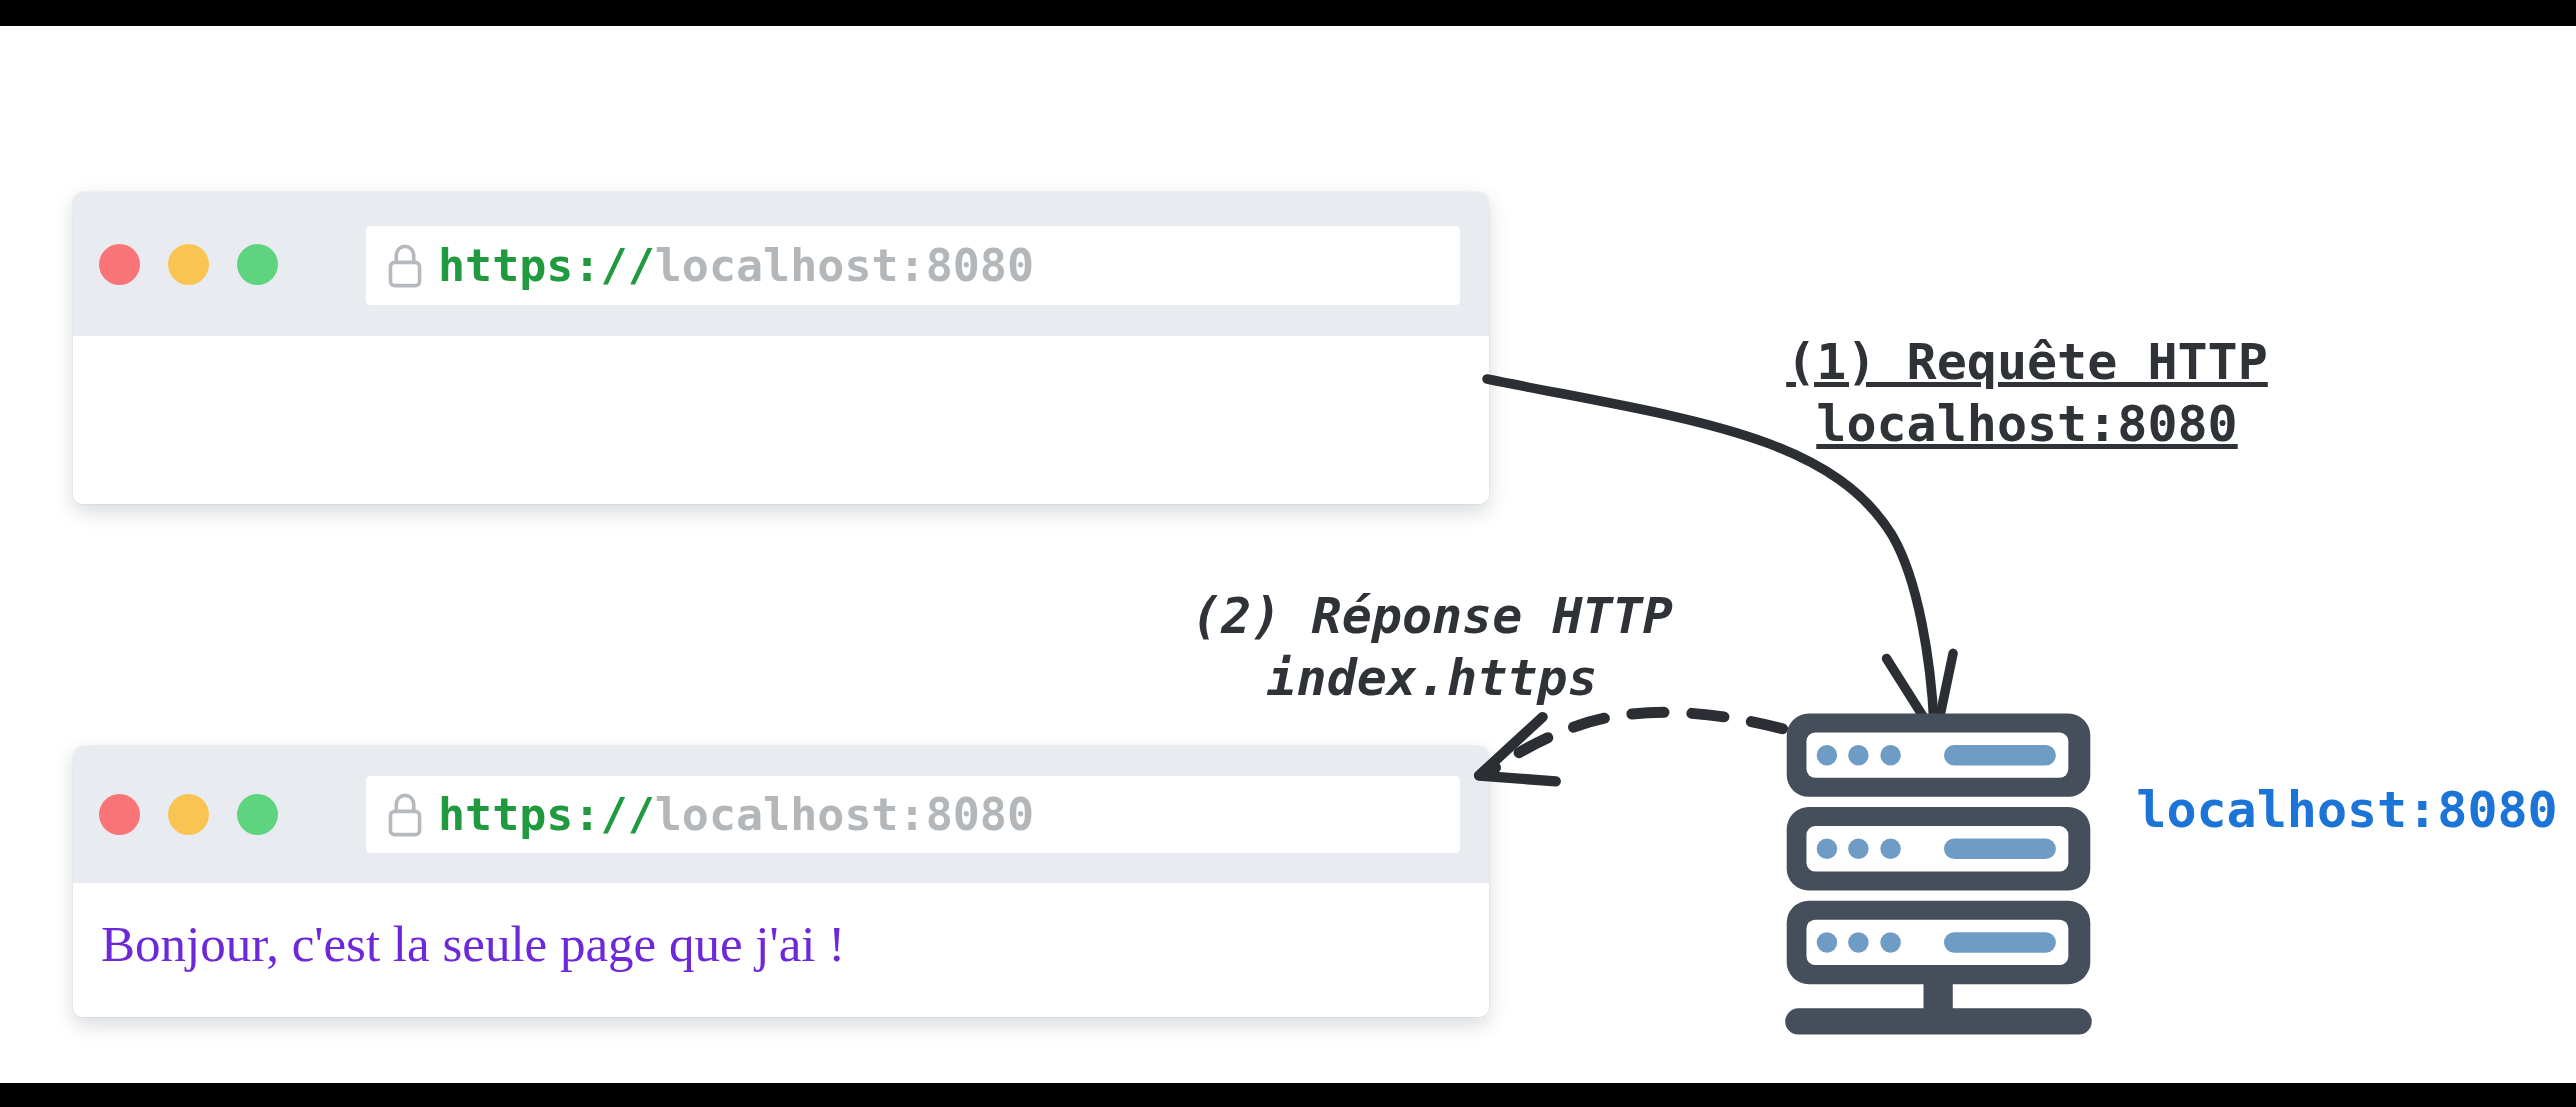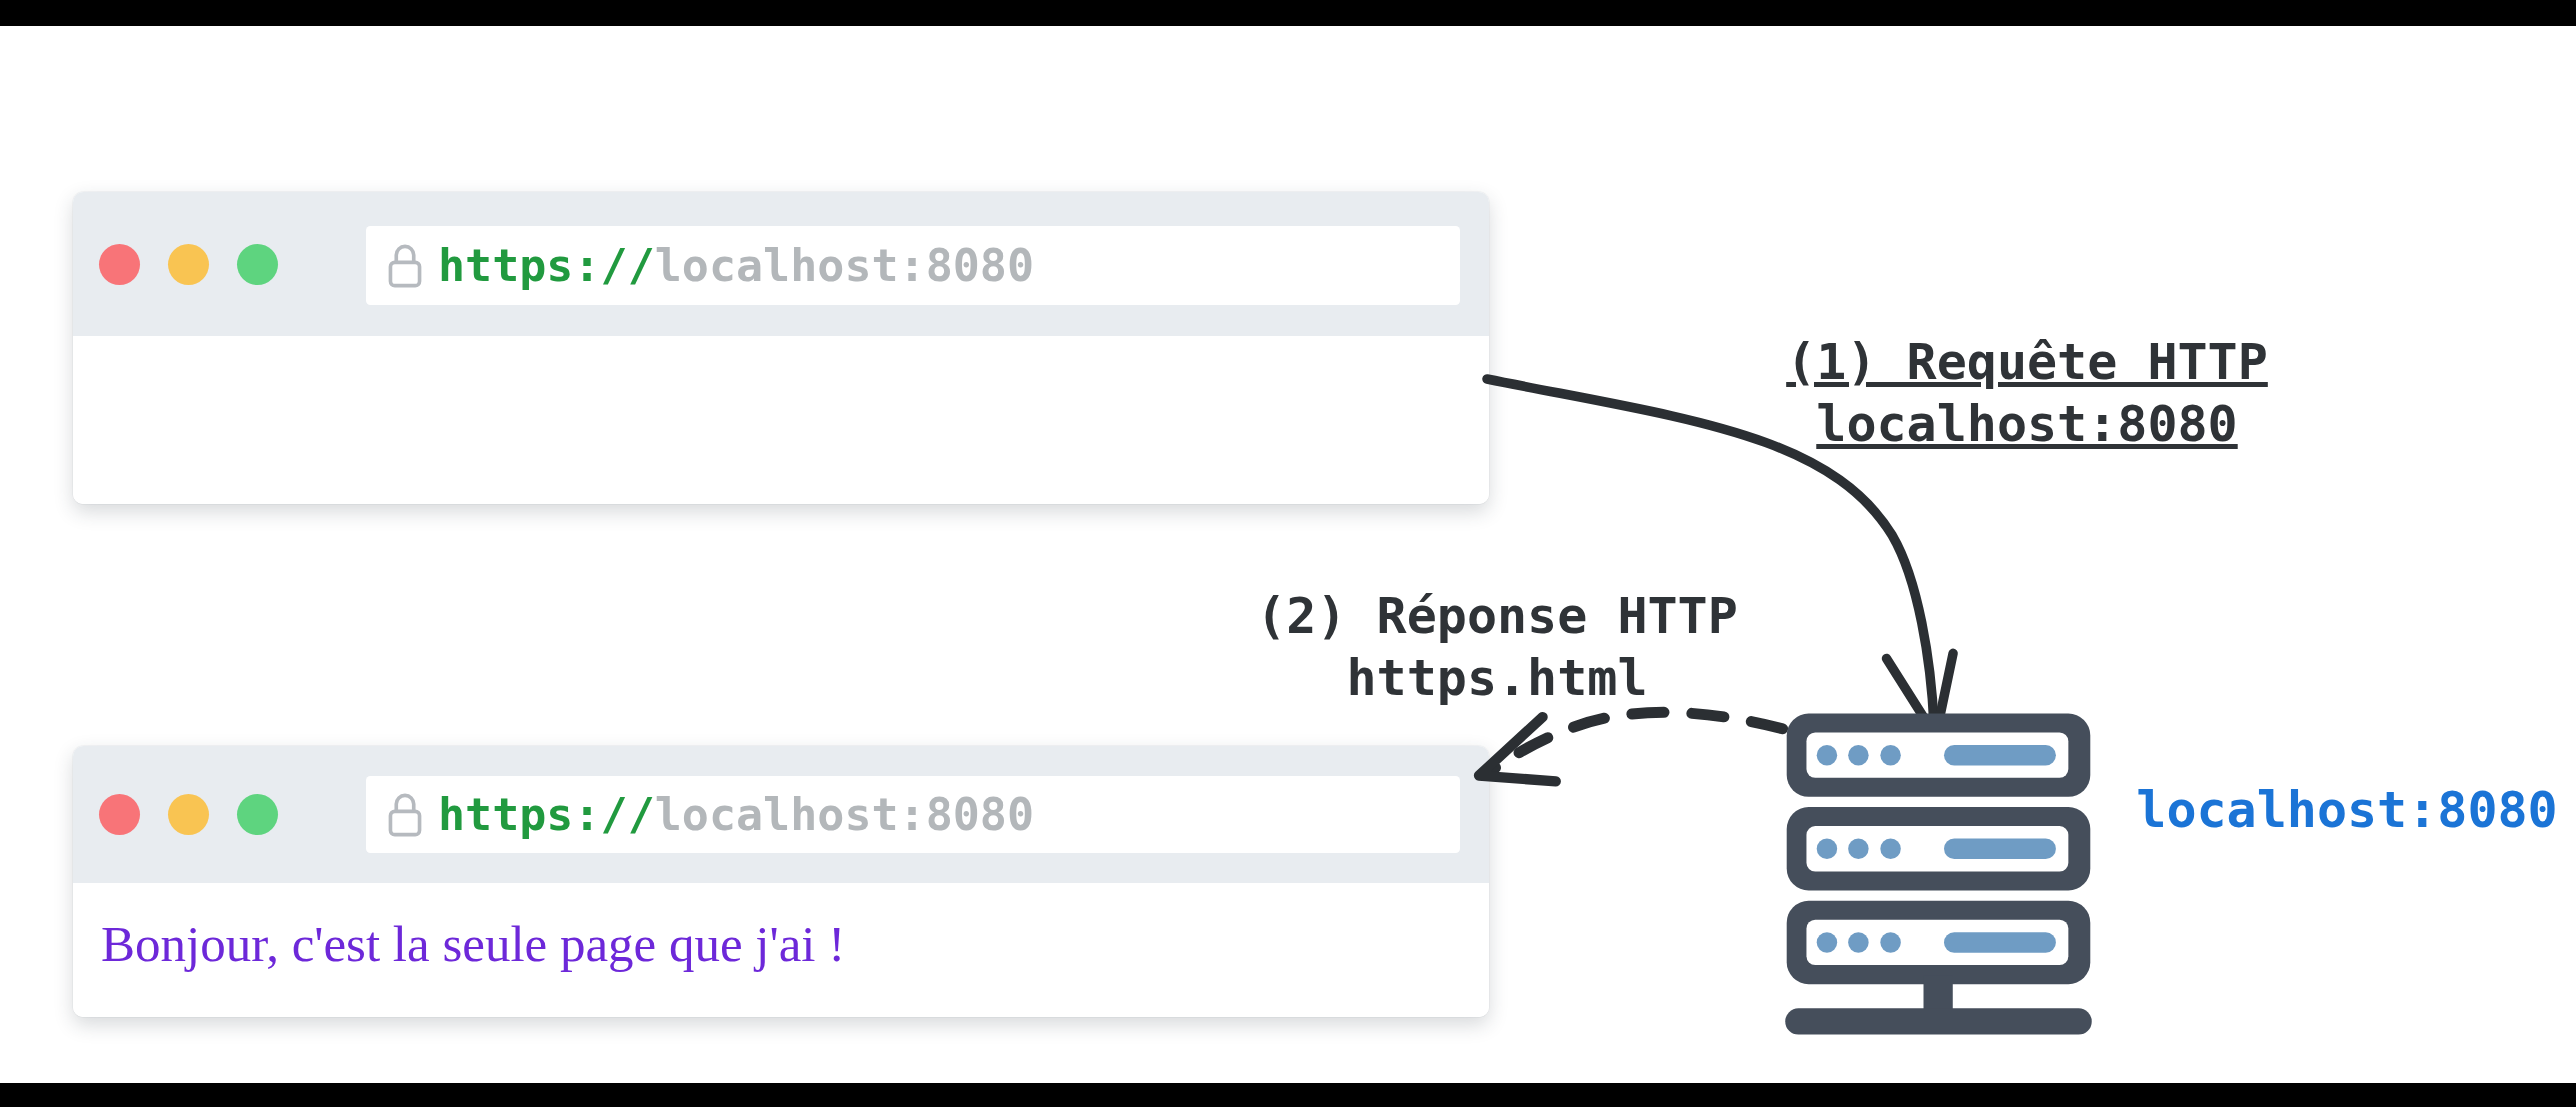--- a/index.html
+++ b/index.html
@@ -34,21 +34,21 @@
   .bcontent{position:absolute;left:0;right:0;bottom:0;background:#ffffff;border-radius:0 0 10.2px 10.2px;}
   #bwin1 .bcontent{top:144px;}
   #bwin2 .bcontent{top:137px;}
   .pagetext{position:absolute;left:28px;top:32px;font-family:"Liberation Serif",serif;
             font-size:51px;color:#6d28d9;white-space:nowrap;}
 
   
   .flow-label{position:absolute;text-align:center;transform:translateX(-50%);
               font-weight:bold;font-size:50px;line-height:62px;color:#2f3337;white-space:nowrap;}
   #label-request{left:2027px;top:331px;text-decoration:underline;}
-  #label-response{left:1497px;top:585px;}
+  #label-response{left:1432px;top:585px;font-style:italic;}
   #server-label{position:absolute;left:2347px;top:780px;transform:translateX(-50%);
                 text-align:center;font-weight:bold;font-size:50px;line-height:61px;
                 color:#1b74d6;white-space:nowrap;}
 
   #arrow-layer{position:absolute;left:0;top:0;width:2576px;height:1107px;pointer-events:none;}
   #server-icon{position:absolute;left:1783px;top:712px;}
 </style>
 </head>
 <body>
 
@@ -108,21 +108,21 @@
     </g>
   </svg>
 
   <div id="label-request" class="flow-label">
     <div>(1) Requête HTTP</div>
     <div>localhost:8080</div>
   </div>
 
   <div id="label-response" class="flow-label">
     <div>(2) Réponse HTTP</div>
-    <div>https.html</div>
+    <div>index.https</div>
   </div>
 
   <svg id="server-icon" width="311" height="327" viewBox="0 0 425 447">
 
     <g>
       <rect x="5" y="2" width="415" height="114" rx="30" fill="#454e5b"></rect>
       <rect x="32" y="28" width="358" height="62" rx="12" fill="#ffffff"></rect>
       <circle cx="60" cy="59" r="14" fill="#6f9cc4"></circle>
       <circle cx="103" cy="59" r="14" fill="#6f9cc4"></circle>
       <circle cx="147" cy="59" r="14" fill="#6f9cc4"></circle>

